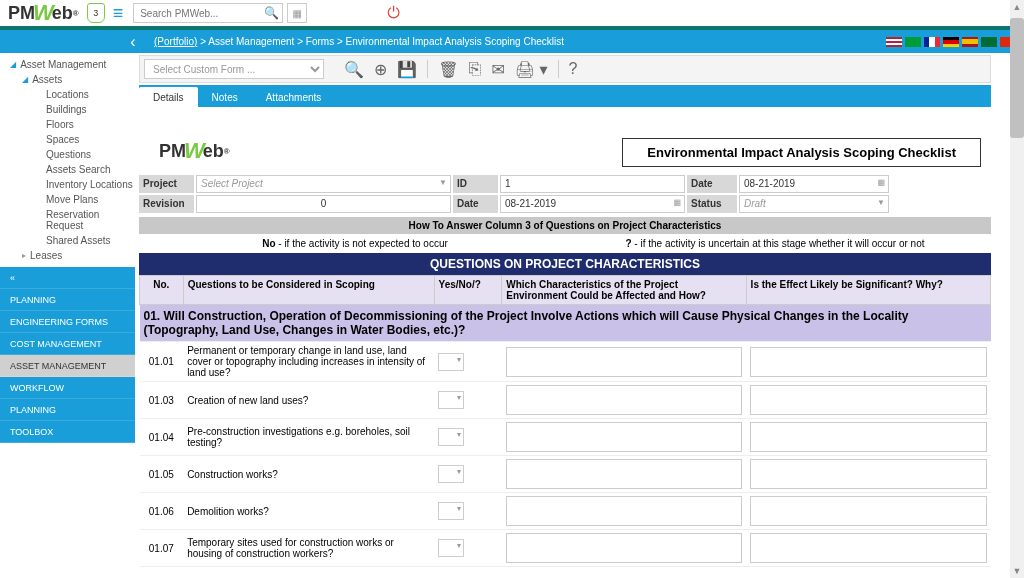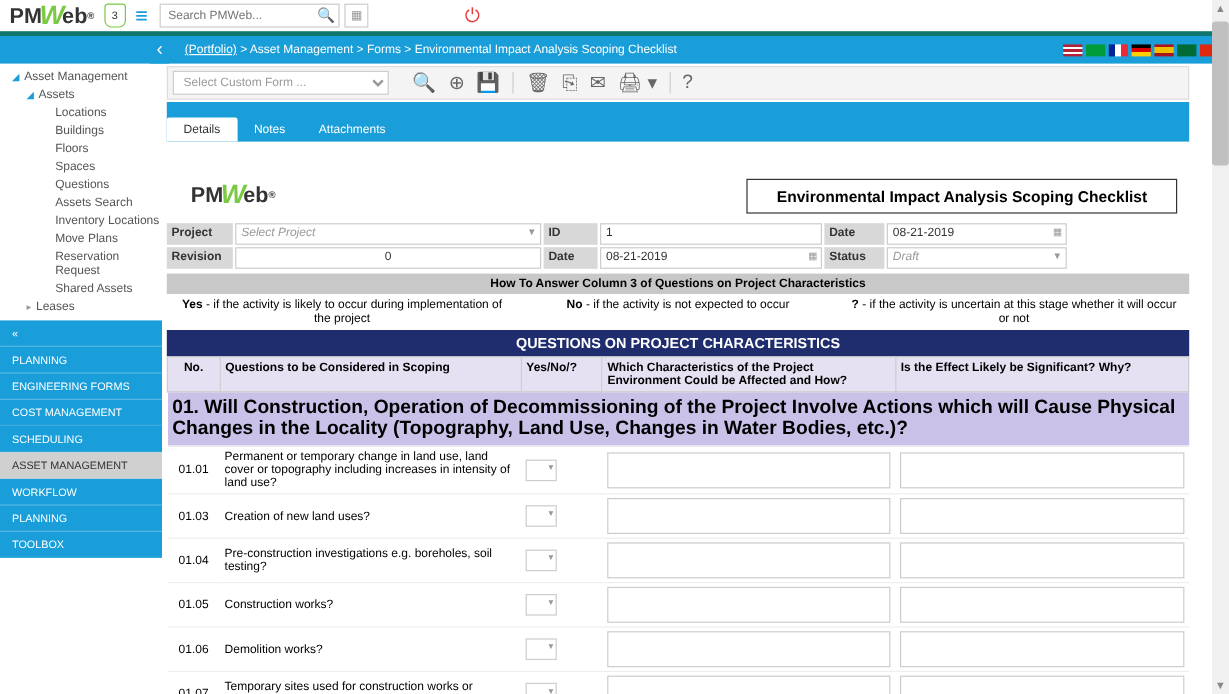--- a/index.html
+++ b/index.html
@@ -32,39 +32,39 @@
 .bottom-nav { }
 .nav-btn { height: 22px; background: #1a9ed9; color: #fff; font-size: 9px; padding: 0 10px; display: flex; align-items: center; border-bottom: 1px solid rgba(255,255,255,0.15); cursor: pointer; }
 .nav-btn.collapse { justify-content: flex-start; }
 .nav-btn.active { background: #d0d0d0; color: #333; }
 .main { flex: 1; padding: 0 4px; max-width: 860px; }
 .toolbar-row { height: 28px; background: #f4f4f4; border: 1px solid #ddd; display: flex; align-items: center; padding: 0 4px; margin-top: 2px; }
 .custom-form-select { width: 180px; height: 20px; border: 1px solid #ccc; font-size: 10px; color: #999; padding: 0 4px; background: #fff; }
 .tool-icons { margin-left: 20px; display: flex; align-items: center; gap: 10px; color: #666; }
 .tool-icons span { font-size: 16px; cursor: pointer; }
 .tool-icons .sep { width: 1px; height: 18px; background: #ccc; }
-.tab-bar { height: 33px; background: #1a9ed9; display: flex; align-items: flex-end; margin-top: 2px; }
+.tab-bar { height: 22px; background: #1a9ed9; display: flex; align-items: flex-end; margin-top: 2px; }
 .tab { height: 20px; padding: 0 14px; font-size: 10px; color: #fff; display: flex; align-items: center; cursor: pointer; }
 .tab.active { background: #fff; color: #333; border-radius: 2px 2px 0 0; }
 .form-header { display: flex; align-items: flex-start; padding: 8px 0; margin-top: 23px; }
 .form-logo { margin-left: 20px; }
 .form-title-box { margin-left: auto; margin-right: 10px; border: 1.5px solid #333; padding: 6px 24px; font-weight: bold; font-size: 13px; }
 .meta-grid { display: grid; grid-template-columns: 55px 255px 45px 185px 50px 150px; gap: 2px; margin-bottom: 2px; }
 .meta-label { background: #d8d8d8; padding: 3px 4px; font-size: 10px; font-weight: bold; color: #333; }
 .meta-input { border: 1px solid #ccc; padding: 2px 4px; font-size: 10px; color: #999; font-style: italic; background: #fff; position: relative; height: 18px; }
 .meta-input.hasvalue { color: #333; font-style: normal; }
 .meta-input .dd { position: absolute; right: 3px; top: 2px; color: #999; font-size: 8px; }
 .howto-header { background: #c8c8c8; text-align: center; padding: 3px; font-size: 10px; font-weight: bold; margin-top: 4px; }
 .howto-row { display: flex; padding: 4px 6px; font-size: 10px; background: #fff; }
 .howto-row > div { flex: 1; text-align: center; }
 .howto-row b { font-weight: bold; }
 .q-banner { background: #1f2d6e; color: #fff; text-align: center; padding: 4px; font-size: 12px; font-weight: bold; }
 .q-table { width: 100%; border-collapse: collapse; font-size: 10px; }
 .q-table th { background: #e5e0f2; padding: 3px 4px; text-align: left; font-size: 10px; border: 1px solid #ccc; vertical-align: top; }
-.q-table .section-row td { background: #c9c1e8; padding: 4px; font-weight: bold; font-size: 16px; }
+.q-table .section-row td { background: #c9c1e8; padding: 4px; font-weight: bold; font-size: 12px; }
 .q-table td { padding: 3px 4px; border-bottom: 1px solid #eee; vertical-align: middle; }
 .q-table .qno { width: 30px; text-align: center; }
 .q-table .qtext { width: 190px; }
 .q-table .yesno { width: 30px; }
 .q-table .yesno-select { width: 26px; height: 18px; border: 1px solid #ccc; background: #fff; font-size: 8px; position: relative; cursor: pointer; }
 .q-table .yesno-select::after { content: "▾"; position: absolute; right: 2px; top: 1px; color: #999; font-size: 8px; }
 .q-table .ta { width: 185px; }
 .q-table .ta-box { width: 100%; height: 30px; border: 1px solid #ccc; resize: both; background: #fff; }
 .scrollbar { position: fixed; right: 0; top: 0; width: 14px; height: 100%; background: #f0f0f0; }
 .scrollbar .thumb { position: absolute; top: 18px; width: 100%; height: 120px; background: #c0c0c0; border-radius: 3px; }
@@ -128,21 +128,20 @@
           <span class="caret">▸</span>
           <span>Leases</span>
         </div>
     </div>
     <div class="bottom-nav">
       <div class="nav-btn collapse">«</div>
       <div id="nav-items">
           <div class="nav-btn">PLANNING</div>
           <div class="nav-btn">ENGINEERING FORMS</div>
           <div class="nav-btn">COST MANAGEMENT</div>
-          <div class="nav-btn">SCHEDULING</div>
           <div class="nav-btn active">ASSET MANAGEMENT</div>
           <div class="nav-btn">WORKFLOW</div>
           <div class="nav-btn">PLANNING</div>
           <div class="nav-btn">TOOLBOX</div>
         </div>
     </div>
   </div>
 
   <div class="main">
     <div class="toolbar-row">
@@ -185,21 +184,20 @@
       <div class="meta-label">Revision</div>
       <div class="meta-input hasvalue" style="text-align:center">0</div>
       <div class="meta-label">Date</div>
       <div class="meta-input hasvalue"><span>08-21-2019</span><span class="dd">▦</span></div>
       <div class="meta-label">Status</div>
       <div class="meta-input"><span>Draft</span><span class="dd">▼</span></div>
     </div>
 
     <div class="howto-header">How To Answer Column 3 of Questions on Project Characteristics</div>
     <div class="howto-row">
-      <div><b>Yes</b><span> - if the activity is likely to occur during implementation of the project</span></div>
       <div><b>No</b><span> - if the activity is not expected to occur</span></div>
       <div><b>?</b><span> - if the activity is uncertain at this stage whether it will occur or not</span></div>
     </div>
 
     <div class="q-banner">QUESTIONS ON PROJECT CHARACTERISTICS</div>
     <table class="q-table">
       <thead>
         <tr>
           <th class="qno">No.</th>
           <th class="qtext">Questions to be Considered in Scoping</th>

